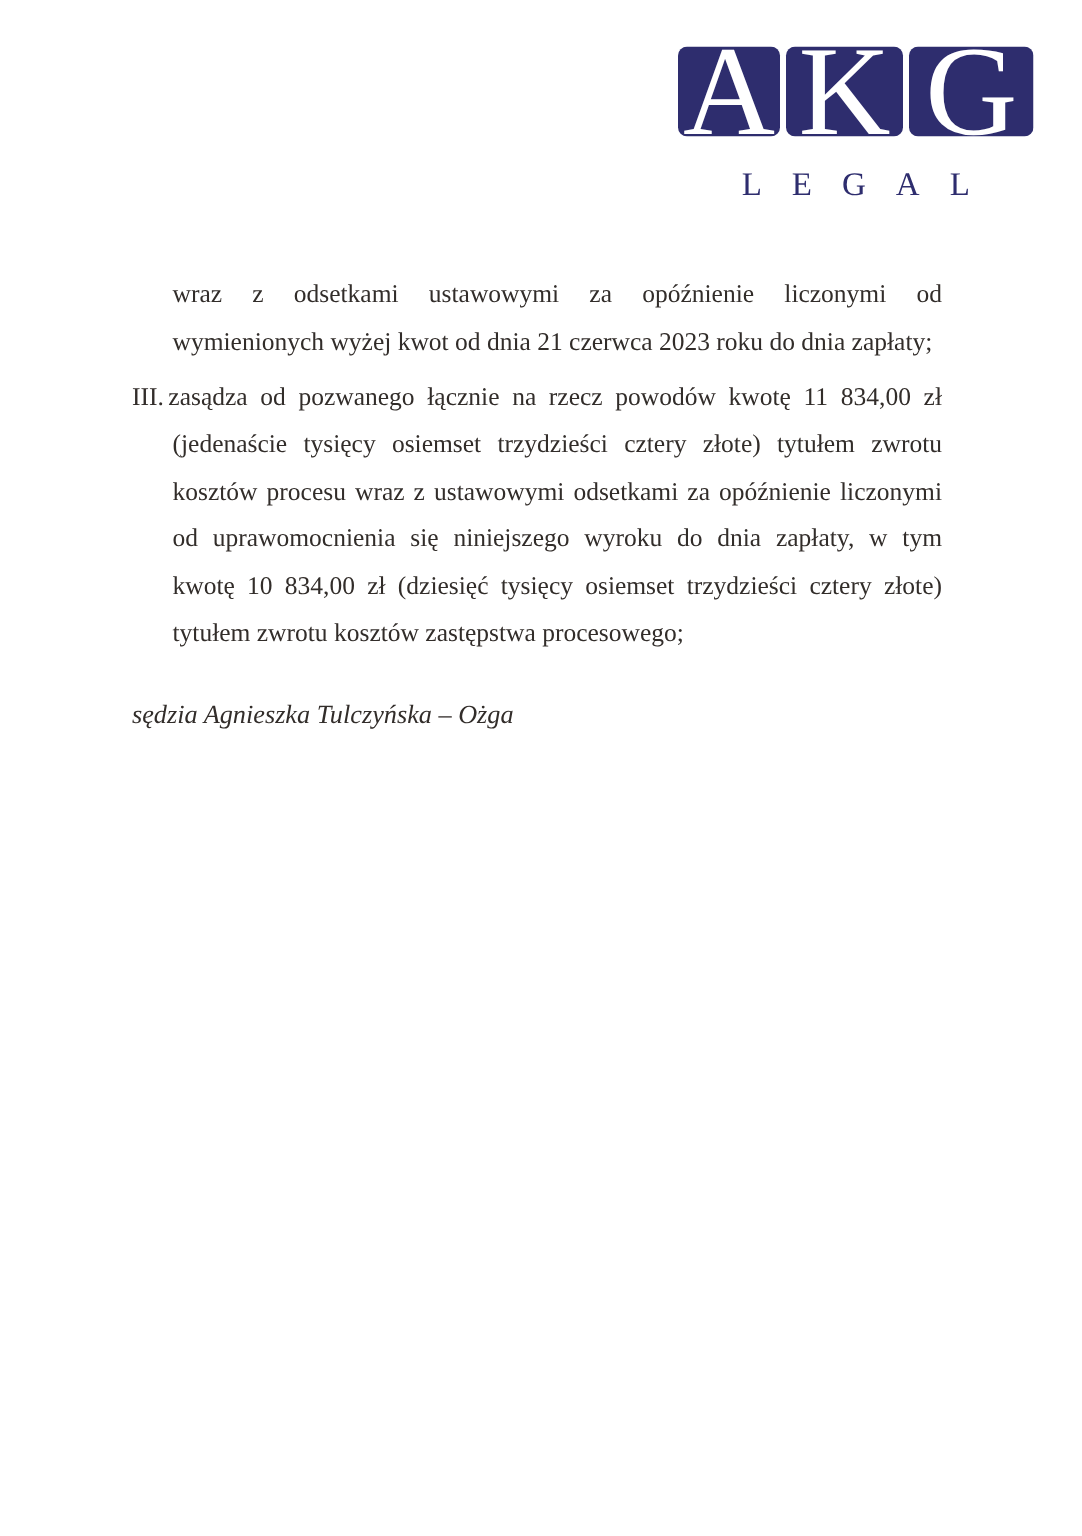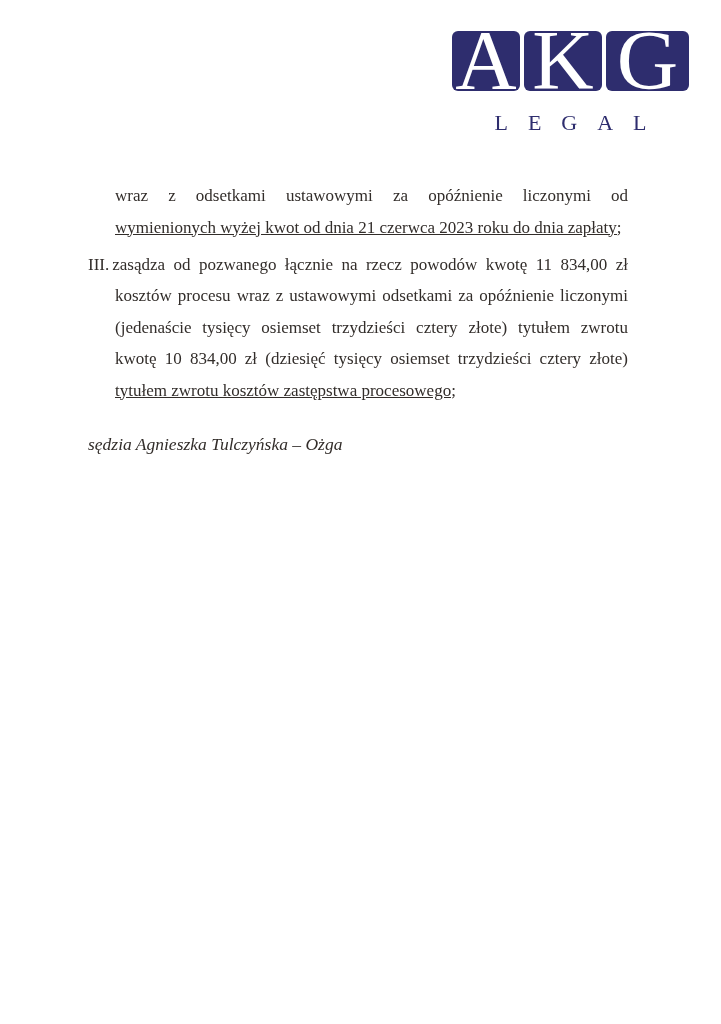--- a/index.html
+++ b/index.html
@@ -43,21 +43,20 @@
     line-height: 31.5px;
     color: #322d2a;
   }
   .jline {
     text-align: justify;
     text-align-last: justify;
     white-space: normal;
   }
   .jline.last {
     text-align-last: left;
-    text-decoration: underline;
   }
   .para.indent .jline { padding-left: 27px; }
   .para.hanging .jline { padding-left: 27px; }
   .para.hanging .jline.first { padding-left: 0; }
   .para.gap-after { margin-bottom: 5.5px; }
   .marker { padding-right: 3px; }
 
   .signature {
     margin-top: 23px;
     padding-right: 7px;
@@ -90,22 +89,23 @@
 
     <div class="para indent gap-after">
       <div class="jline">wraz z odsetkami ustawowymi za opóźnienie liczonymi od</div>
       <div class="jline last">wymienionych wyżej kwot od dnia 21 czerwca 2023 roku do dnia zapłaty;</div>
     </div>
 
     <div class="para hanging">
       <div class="jline first">
         <span class="marker">III.</span><span>zasądza od pozwanego łącznie na rzecz powodów kwotę 11 834,00 zł</span>
       </div>
+      <div class="jline">(jedenaście tysięcy osiemset trzydzieści cztery złote) tytułem zwrotu</div>
       <div class="jline">kosztów procesu wraz z ustawowymi odsetkami za opóźnienie liczonymi</div>
-      <div class="jline">(jedenaście tysięcy osiemset trzydzieści cztery złote) tytułem zwrotu</div>
+      <div class="jline">od uprawomocnienia się niniejszego wyroku do dnia zapłaty, w tym</div>
       <div class="jline">kwotę 10 834,00 zł (dziesięć tysięcy osiemset trzydzieści cztery złote)</div>
       <div class="jline last">tytułem zwrotu kosztów zastępstwa procesowego;</div>
     </div>
 
     <div class="signature">sędzia Agnieszka Tulczyńska – Ożga</div>
 
   </div>
 
 </div>
 

